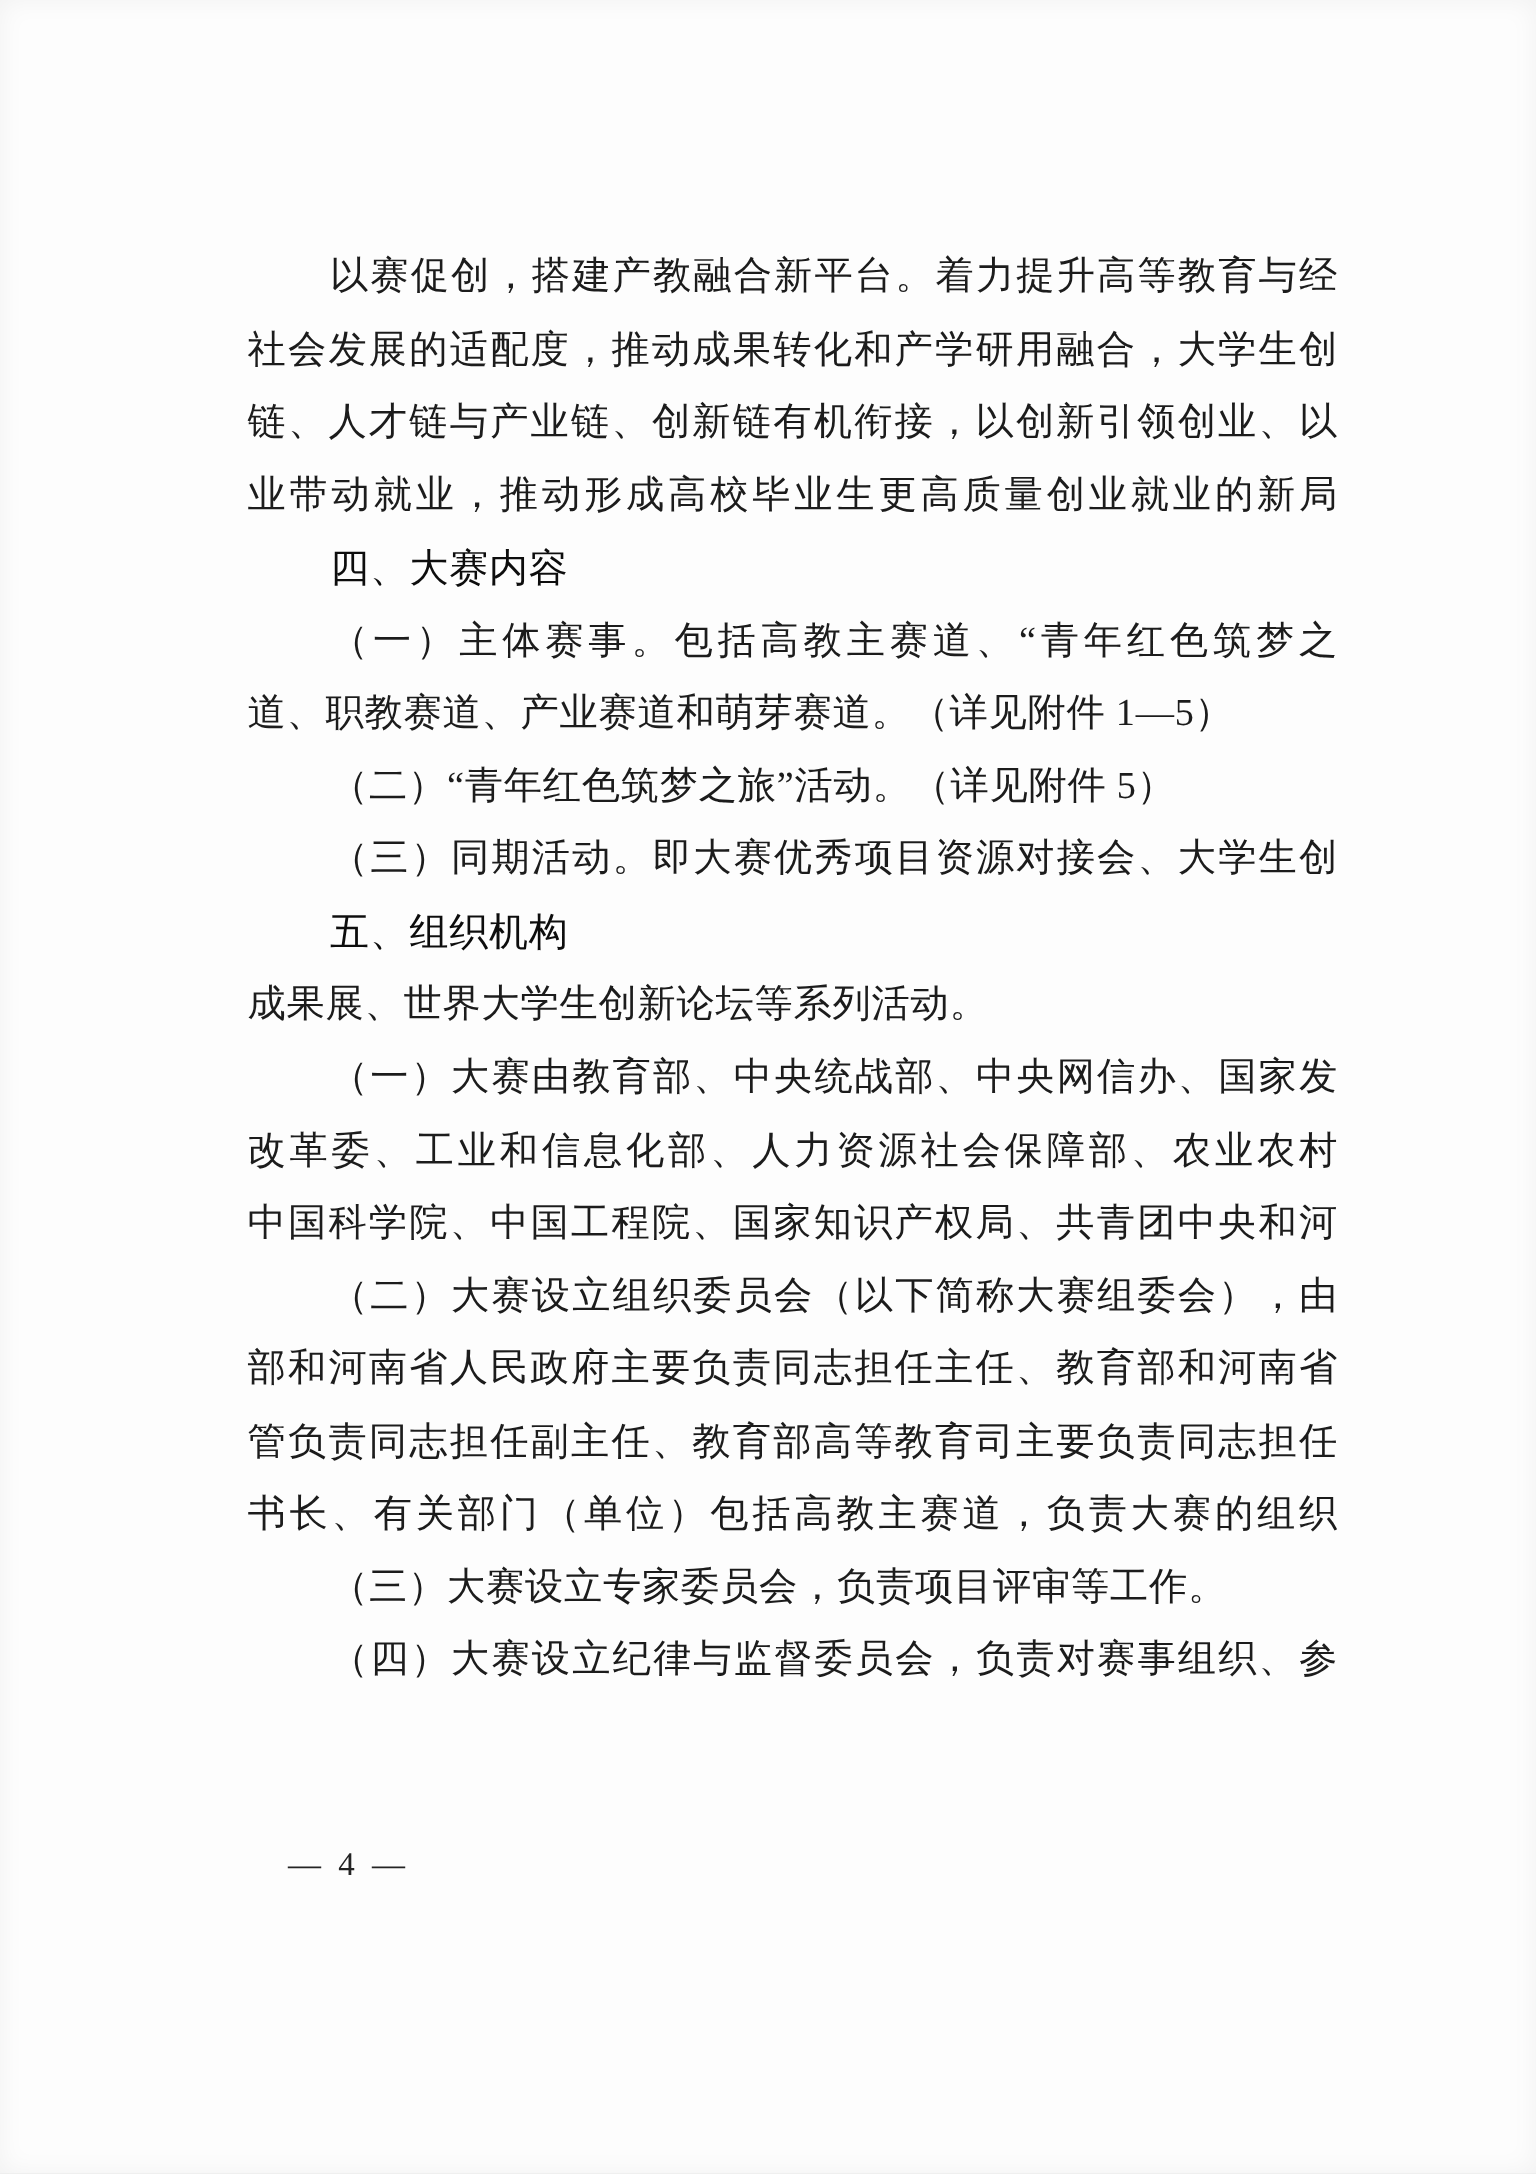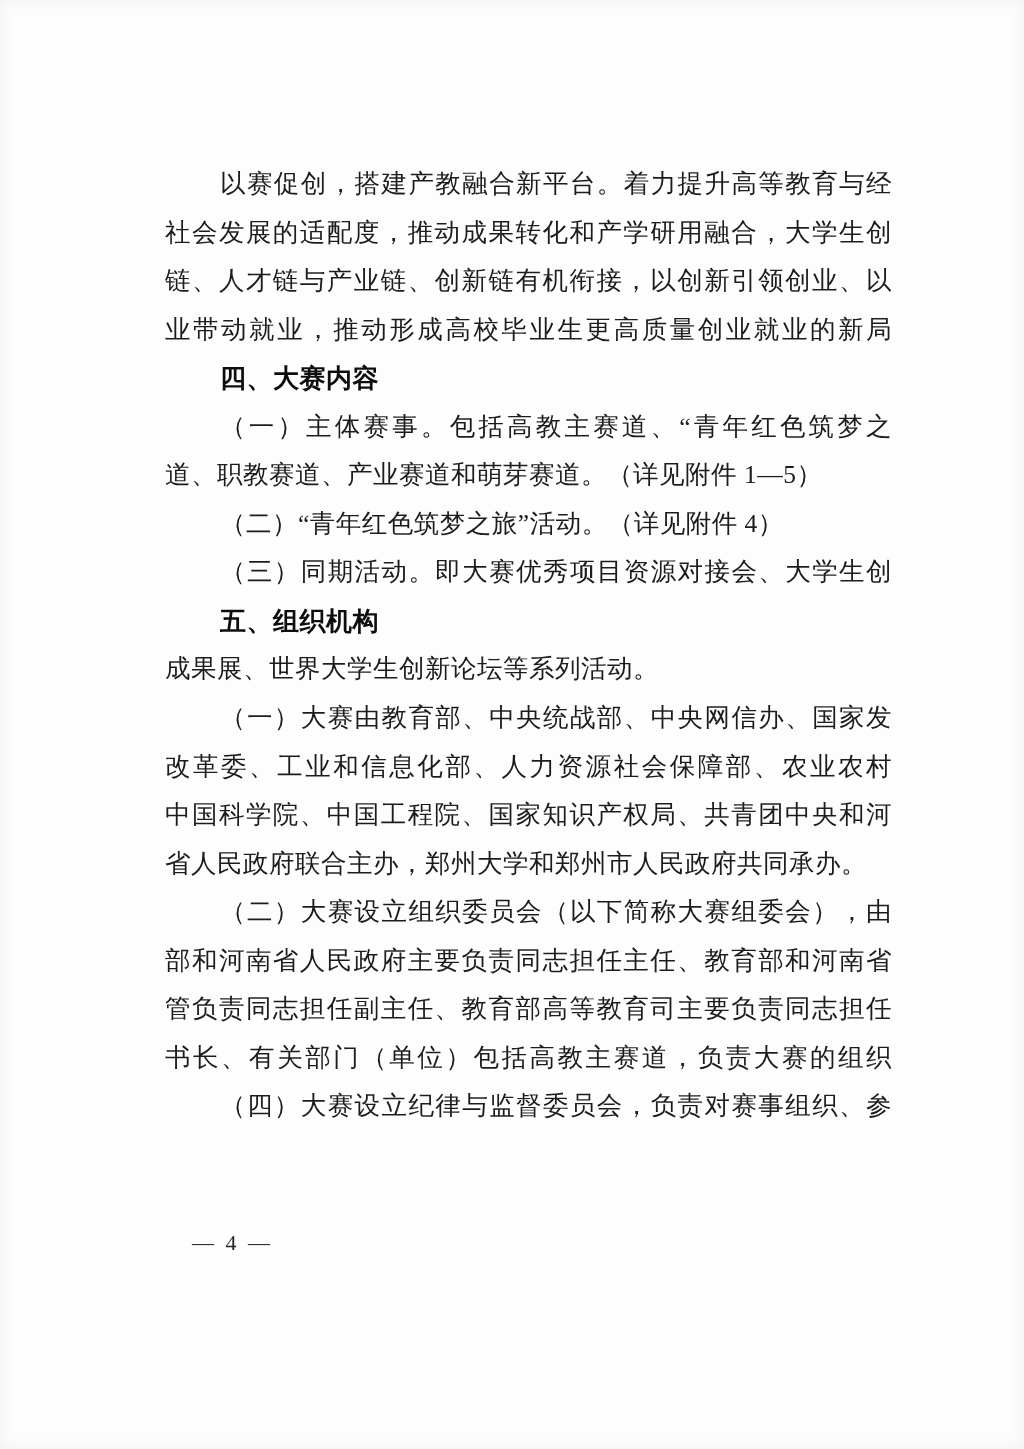--- a/index.html
+++ b/index.html
@@ -35,21 +35,21 @@
     overflow: hidden;
   }
   .line.j {
     text-align-last: justify;
   }
   .line.indent {
     text-indent: 55px;
   }
   .line.heading {
     font-family: "Liberation Sans", "DejaVu Sans", sans-serif;
-    font-weight: 700;
+    font-weight: 400;
     color: #0d0d0d;
     font-size: 26px;
   }
   .footer {
     position: absolute;
     left: 192px;
     top: 1230px;
     font-size: 22px;
     letter-spacing: 3px;
     color: #242424;
@@ -61,28 +61,28 @@
 
 <div class="page">
   <div class="content" id="doc-body">
       <div class="line j indent">以赛促创，搭建产教融合新平台。着力提升高等教育与经济</div>
       <div class="line j">社会发展的适配度，推动成果转化和产学研用融合，大学生创新</div>
       <div class="line j">链、人才链与产业链、创新链有机衔接，以创新引领创业、以创</div>
       <div class="line">业带动就业，推动形成高校毕业生更高质量创业就业的新局面。</div>
       <div class="line heading indent">四、大赛内容</div>
       <div class="line j indent">（一）主体赛事。包括高教主赛道、“青年红色筑梦之旅”赛</div>
       <div class="line">道、职教赛道、产业赛道和萌芽赛道。（详见附件 1—5）</div>
-      <div class="line indent">（二）“青年红色筑梦之旅”活动。（详见附件 4）</div>
+      <div class="line indent">（二）“青年红色筑梦之旅”活动。（详见附件 5）</div>
       <div class="line j indent">（三）同期活动。即大赛优秀项目资源对接会、大学生创新</div>
       <div class="line heading indent">五、组织机构</div>
       <div class="line">成果展、世界大学生创新论坛等系列活动。</div>
       <div class="line j indent">（一）大赛由教育部、中央统战部、中央网信办、国家发展</div>
       <div class="line j">改革委、工业和信息化部、人力资源社会保障部、农业农村部、</div>
       <div class="line j">中国科学院、中国工程院、国家知识产权局、共青团中央和河南</div>
-      <div class="line">省人民政府联合主办，郑州大学和郑州市人民政府共同承办。</div>
       <div class="line j indent">（二）大赛设立组织委员会（以下简称大赛组委会），由教育</div>
       <div class="line j">部和河南省人民政府主要负责同志担任主任、教育部和河南省分</div>
       <div class="line j">管负责同志担任副主任、教育部高等教育司主要负责同志担任秘</div>
       <div class="line j">书长、有关部门（单位）包括高教主赛道，负责大赛的组织</div>
+      <div class="line indent">（三）大赛设立专家委员会，负责项目评审等工作。</div>
       <div class="line j indent">（四）大赛设立纪律与监督委员会，负责对赛事组织、参赛</div>
     </div>
   <div class="footer">— 4 —</div>
 </div>
 
 </body></html>

